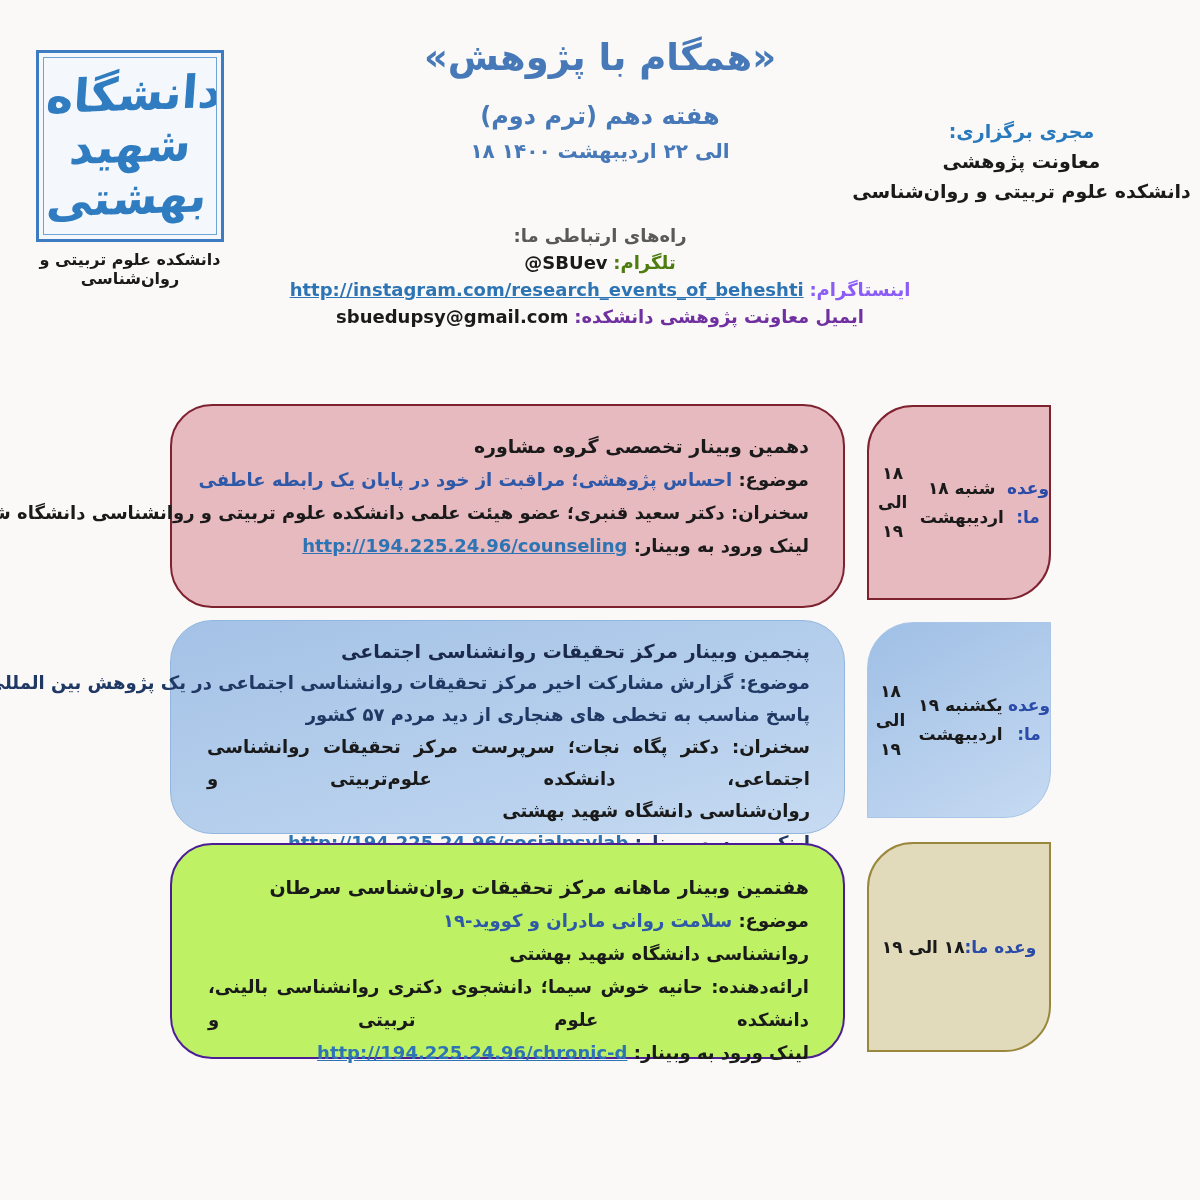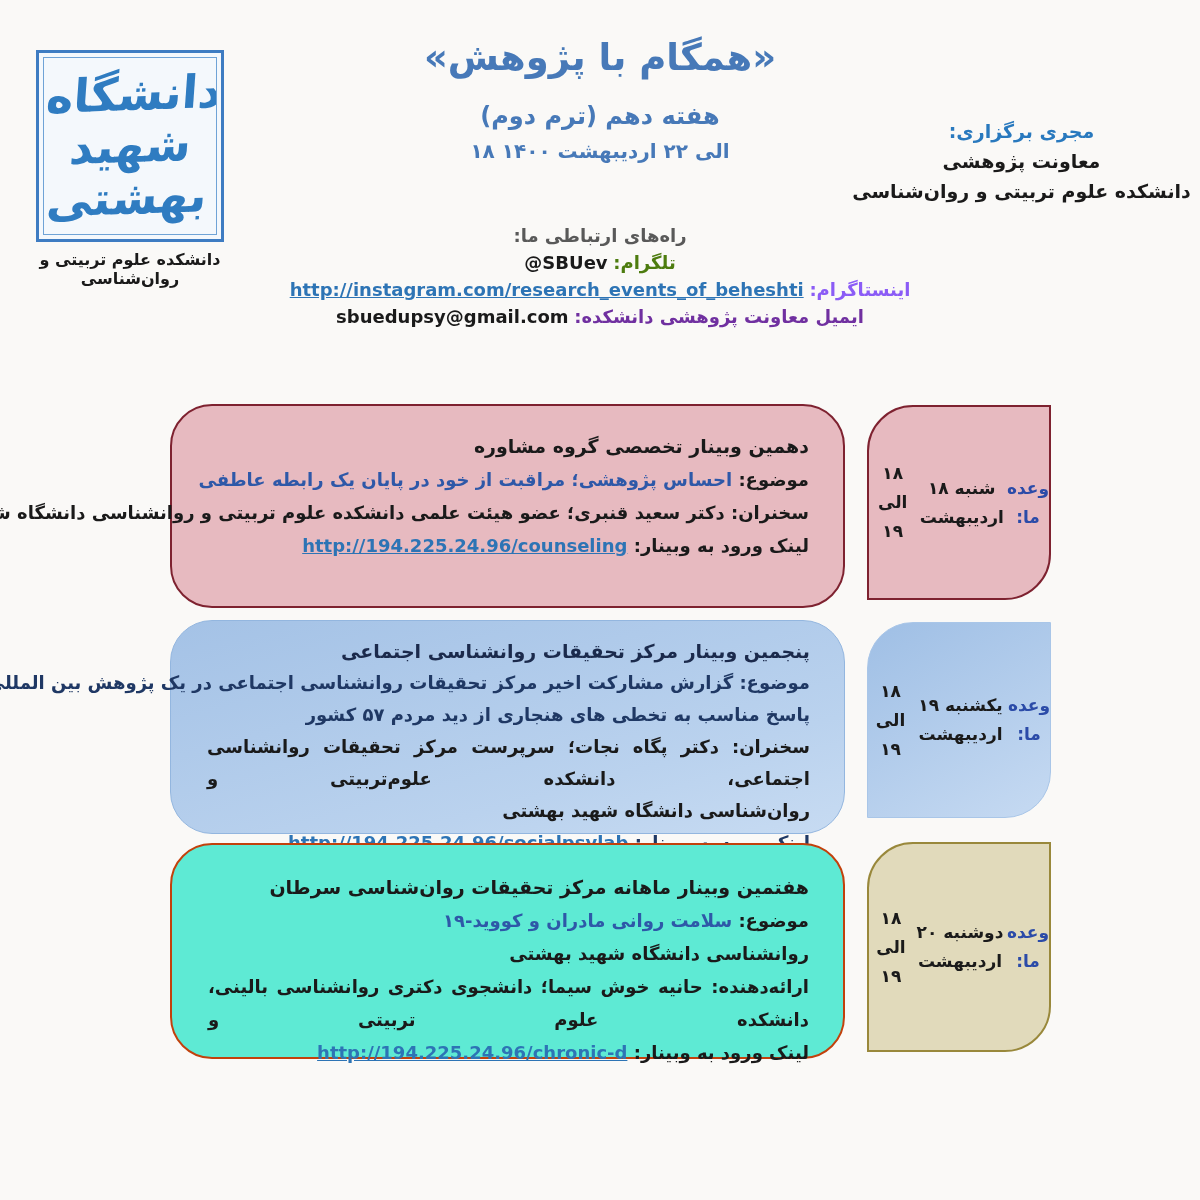--- a/index.html
+++ b/index.html
@@ -64,21 +64,21 @@
 
   
   .card{position:absolute;box-sizing:border-box;}
   .card.big{
     left:170px;width:675px;border-radius:42px;
     padding:24px 34px 0 36px;direction:rtl;text-align:right;
     font-size:18px;line-height:33px;color:#1a1a1a;
   }
   .theme-pink.big{background:#e7bac0;border:2px solid #7e2230;}
   .theme-blue.big{background:linear-gradient(165deg,#a4c2e6 0%,#bad2ee 70%,#c7dbf2 100%);border:1px solid #93b6df;}
-  .theme-tan.big{background:#5eead4;border:2px solid #c2410c;}
+  .theme-tan.big{background:#bef264;border:2px solid #4c1d95;}
 
   #card-0{top:404px;height:204px;}
   #card-1{top:620px;height:214px;padding-top:14px;line-height:32px;}
   #card-2{top:843px;height:216px;padding-top:26px;}
 
   .card-title{font-weight:bold;font-size:19px;white-space:nowrap;}
   #card-1 .card-title{color:#1b2a4c;}
   .card-line{white-space:nowrap;font-weight:bold;}
   .card-line .lbl{font-weight:bold;color:#1a1a1a;}
   .topic-blue{color:#2e58a8;font-weight:bold;}
@@ -193,17 +193,16 @@
     </div>
     <div class="card-line">روانشناسی دانشگاه شهید بهشتی</div>
     <div class="card-line stretch">ارائه‌دهنده: حانیه خوش سیما؛ دانشجوی دکتری روانشناسی بالینی، دانشکده علوم تربیتی و</div>
     <div class="card-line">
       <span class="lbl">لینک ورود به وبینار:</span>
       <a class="link" dir="ltr">http://194.225.24.96/chronic-d</a>
     </div>
   </div>
   <div class="card small theme-tan" id="sched-2">
     <div class="sch-label">وعده ما:</div>
-    <div class="sch-line">دوشنبه ۲۰ اردیبهشت</div>
     <div class="sch-line">۱۸ الی ۱۹</div>
   </div>
 
 </div>
 
 </body></html>

